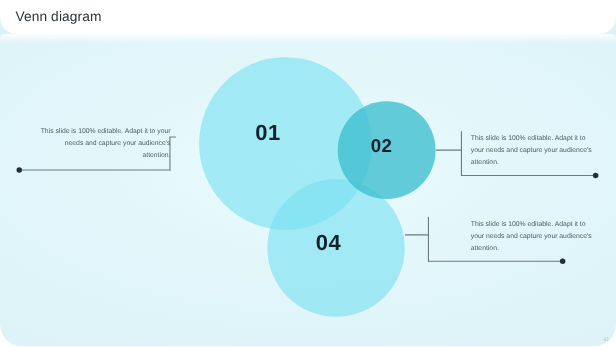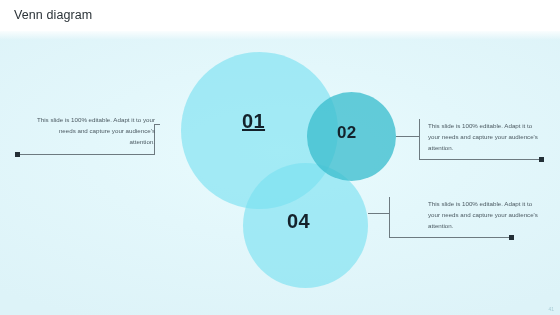--- a/index.html
+++ b/index.html
@@ -1,15 +1,15 @@
 <!DOCTYPE html>
 <html><head>
 <meta charset="utf-8">
 <style>
-  * { margin:0; padding:0; box-sizing:border-box; }
+  * { margin:0; padding:0; box-sizing:border-box;border-radius:20px; }
   html,body { width:560px; height:315px; }
   body {
     font-family:"Liberation Sans", sans-serif;
     background:#ffffff;
     overflow:hidden;
   }
   #slide {
     position:relative;
     width:560px;
     height:315px;
@@ -56,21 +56,21 @@
   }
   .circle-label {
     position:absolute;
     font-size:20px;
     font-weight:bold;
     color:#14222b;
     letter-spacing:.4px;
     z-index:20;
     user-select:none;
   }
-  #label-01 { left:242px; top:110px;text-decoration:underline; }
+  #label-01 { left:232px; top:110px; }
   #label-02 { left:337px; top:123px; font-size:17px; }
   #label-03 { left:287px; top:210px; }
   
   .conn-line {
     position:absolute;
     background:#6d7a80;
     z-index:25;
   }
   .conn-dot {
     position:absolute;

